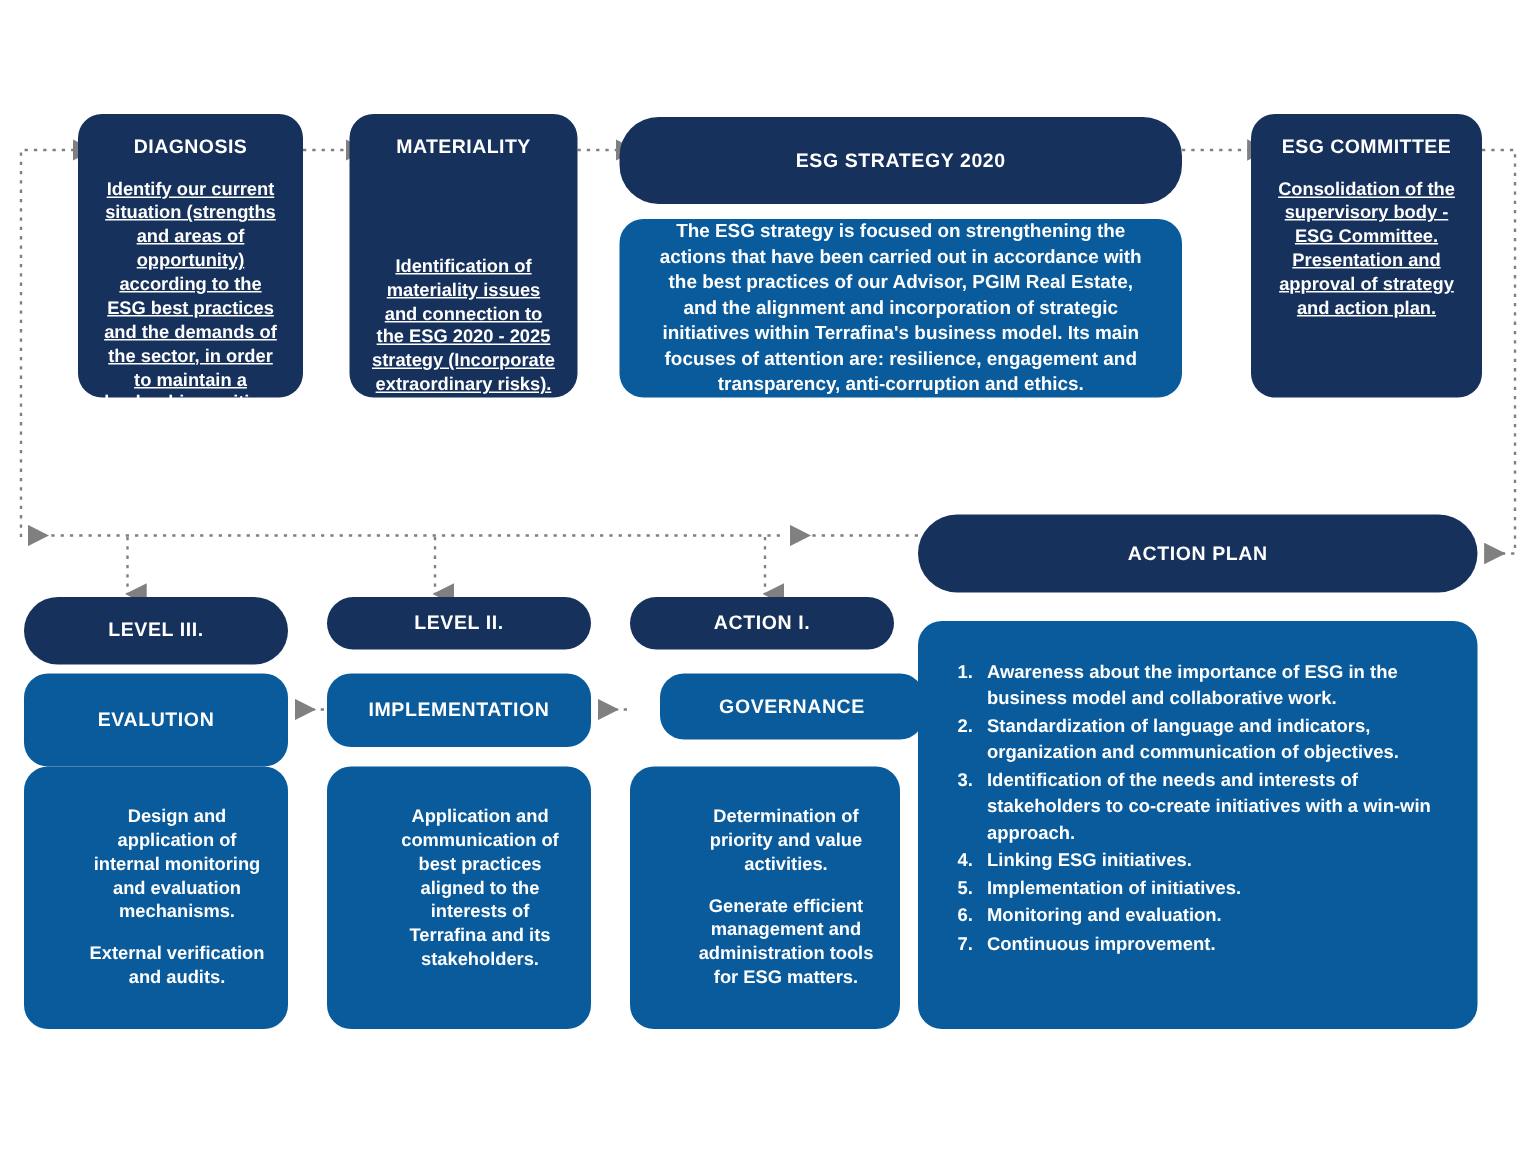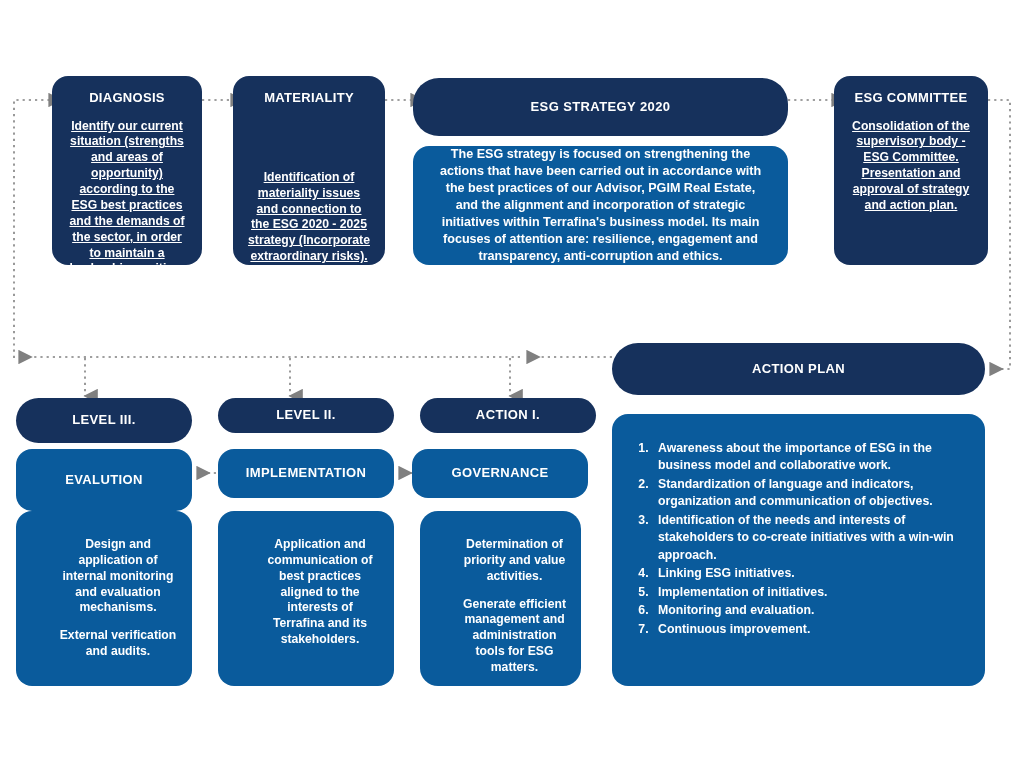--- a/index.html
+++ b/index.html
@@ -144,21 +144,21 @@
   <div class="box blue rounded-lg hdr" style="left:218px;top:449px;width:176px;height:49px;">
     <span>IMPLEMENTATION</span>
   </div>
   <div class="box blue rounded-lg desc-block" style="left:218px;top:511px;width:176px;height:175px;">
     <p>Application and communication of best practices aligned to the interests of Terrafina and its stakeholders.</p>
   </div>
 
   <div class="box navy pill hdr" style="left:420px;top:398px;width:176px;height:35px;">
     <span>ACTION I.</span>
   </div>
-  <div class="box blue rounded-lg hdr" style="left:412px;top:449px;width:176px;height:49px;">
+  <div class="box blue rounded-lg hdr" style="left:440px;top:449px;width:176px;height:44px;">
     <span>GOVERNANCE</span>
   </div>
-  <div class="box blue rounded-lg desc-block" style="left:420px;top:511px;width:161px;height:175px;border-radius:18px;">
+  <div class="box blue rounded-lg desc-block" style="left:420px;top:511px;width:180px;height:175px;">
     <p>Determination of priority and value activities.</p>
     <p>Generate efficient management and administration tools for ESG matters.</p>
   </div>
 
 </div>
 
 </body></html>

